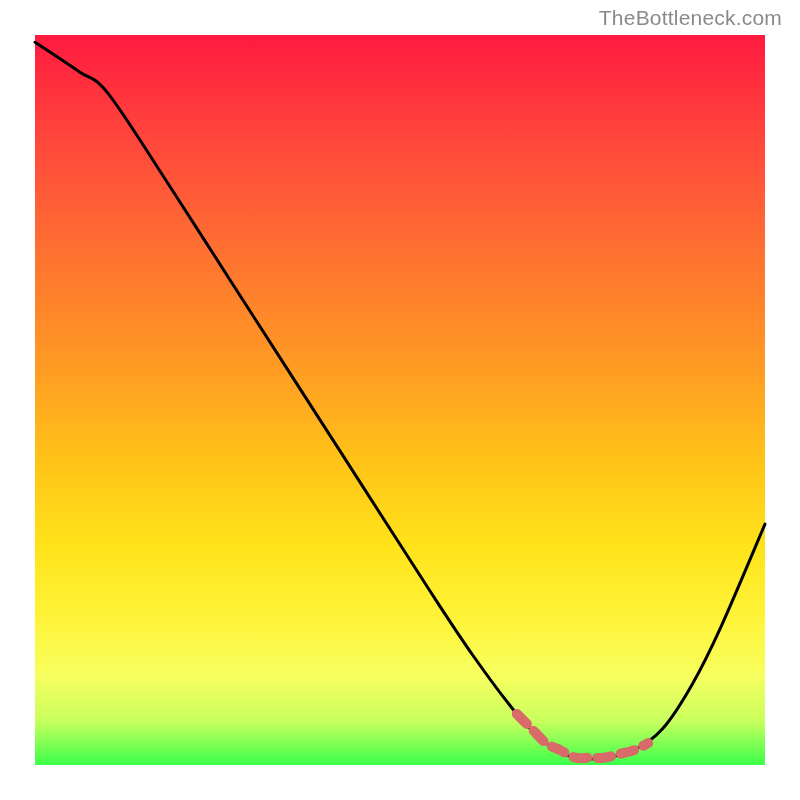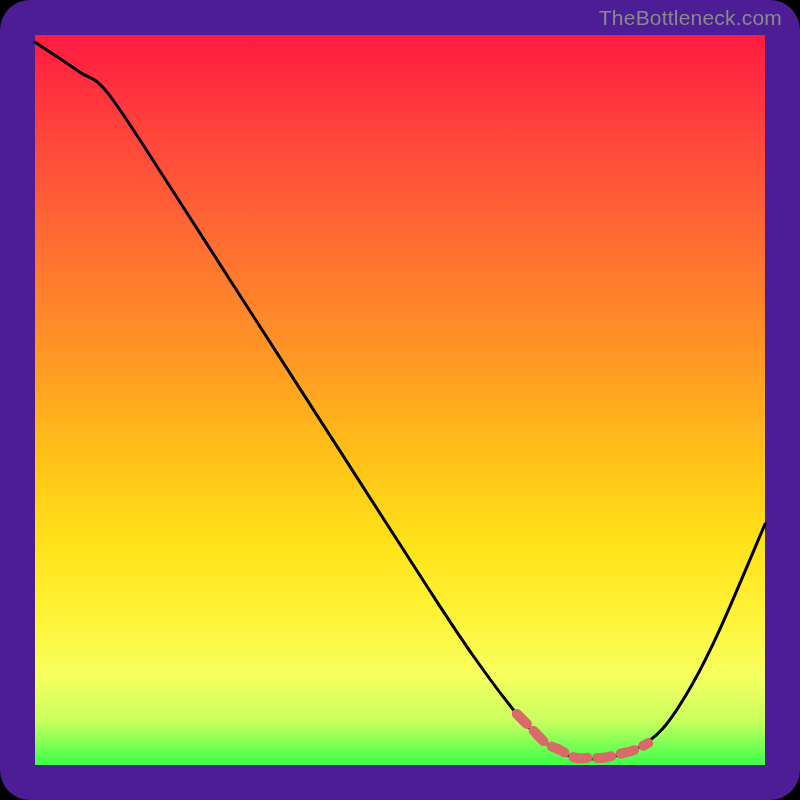--- a/index.html
+++ b/index.html
@@ -8,22 +8,21 @@
     width: 800px;
     height: 800px;
     background: #000;
     overflow: hidden;
     font-family: Arial, Helvetica, sans-serif;
   }
   .frame {
     position: relative;
     width: 800px;
     height: 800px;
-    background: #4c1d95;
-    border-radius: 30px;
+    background: #ffffff;
   }
   .plot-area {
     position: absolute;
     left: 35px;
     top: 35px;
     width: 730px;
     height: 730px;
     
     background: linear-gradient(
       to bottom,

